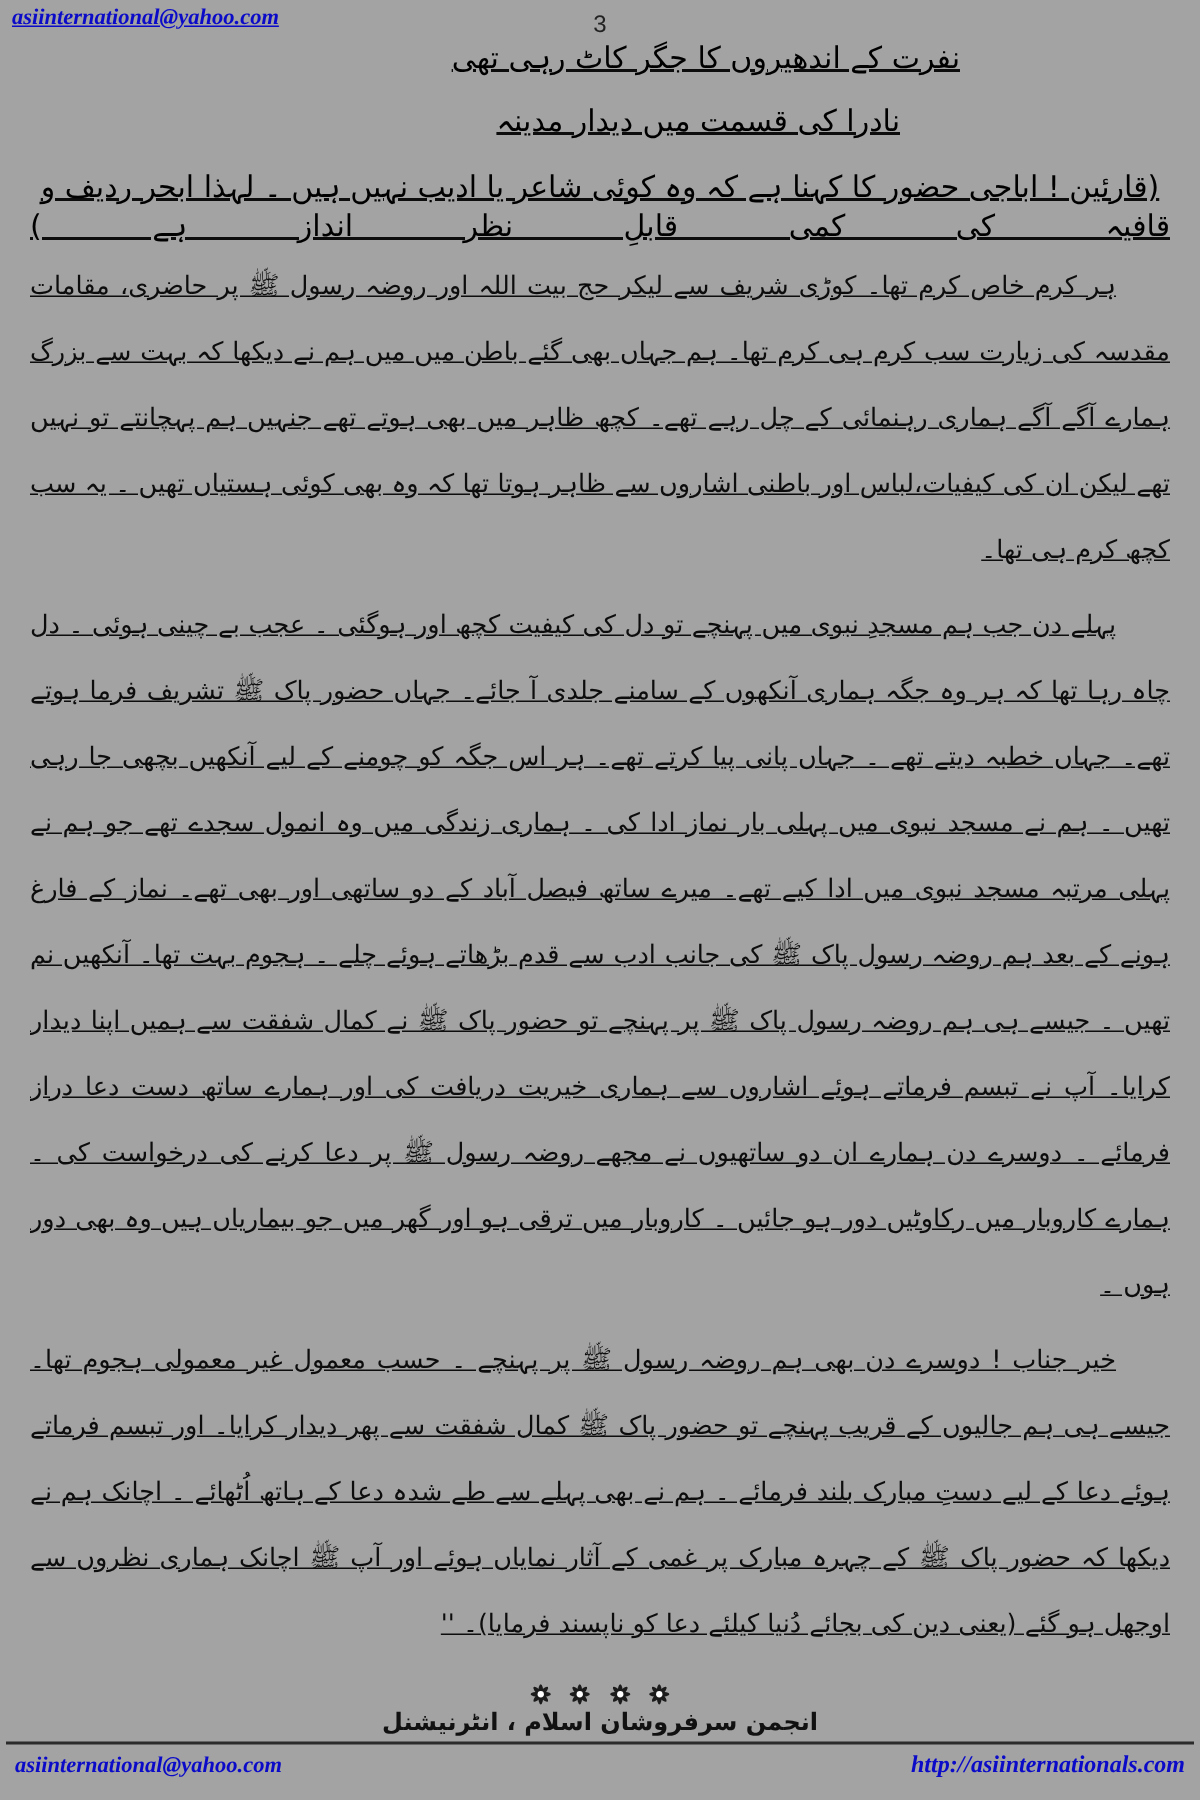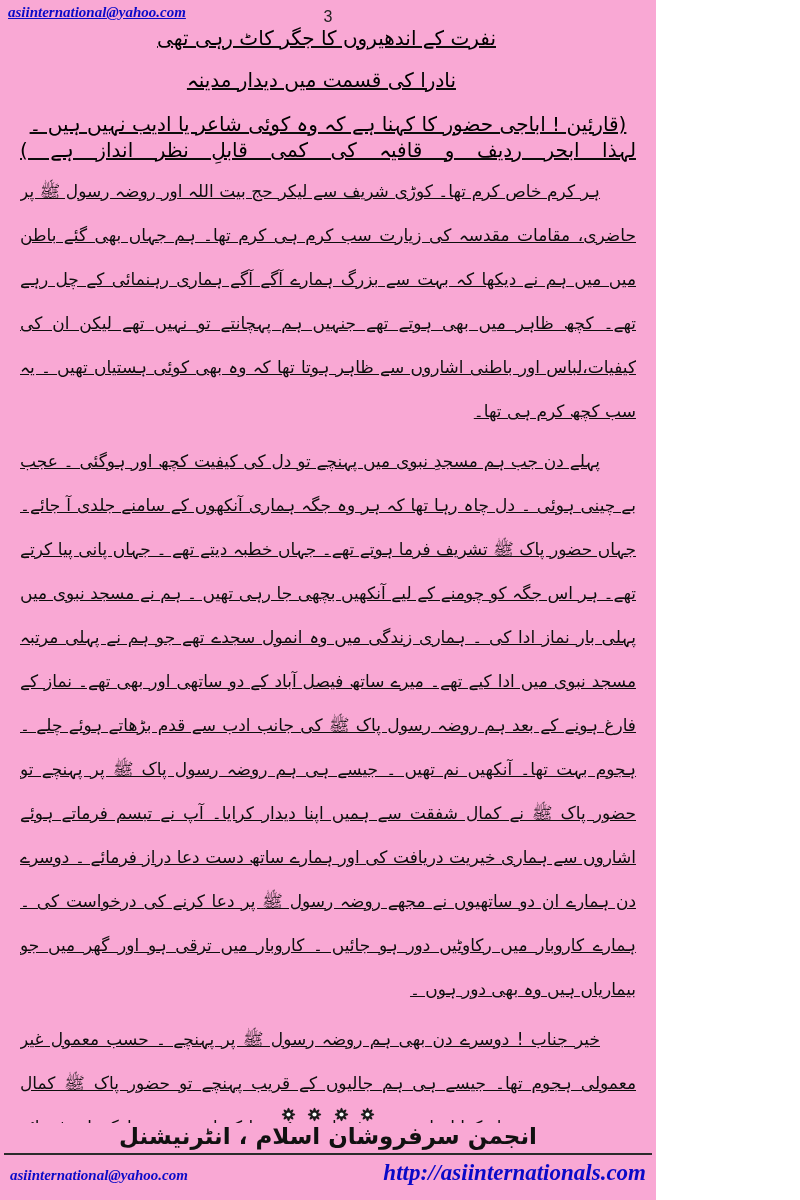--- a/index.html
+++ b/index.html
@@ -1,17 +1,17 @@
 <!DOCTYPE html>
 <html lang="ur"><head>
 <meta charset="utf-8">
 <style>
   html,body{margin:0;padding:0;background:#ffffff;}
   .page{
-    width:656px;height:1200px;position:relative;background:#f9a8d4;
+    width:800px;height:1200px;position:relative;background:#a3a3a3;
     overflow:hidden;font-family:"DejaVu Sans",sans-serif;color:#0d0d0d;
   }
   
   .header-email{
     position:absolute;top:4px;left:8px;
     font-family:"Liberation Serif",serif;font-style:italic;font-weight:bold;
     font-size:15px;color:#0a0ac8;text-decoration:underline;
   }
   .page-num{
     position:absolute;top:8px;left:0;right:0;text-align:center;
@@ -38,30 +38,30 @@
   }
   .para{
     font-size:17px;line-height:44px;text-align:justify;text-indent:36px;
     margin:6px 0 0;color:#0d0d0d;
   }
   
   .footer{position:absolute;left:0;right:0;bottom:14px;}
   .stars{text-align:center;line-height:0;height:16px;}
   .stars svg{margin:0 3px;}
   .org{
-    text-align:center;direction:rtl;font-size:23px;font-weight:bold;
+    text-align:center;direction:rtl;font-size:16px;font-weight:bold;
     color:#111;padding:0 0 4px;letter-spacing:1px;
   }
   .rule{border:none;border-top:2px solid #2b2b2b;margin:0 4px 5px;}
   .footer-links{display:flex;justify-content:space-between;align-items:baseline;padding:0 10px;}
   .link{
     font-family:"Liberation Serif",serif;font-style:italic;font-weight:bold;
     color:#0a0ac8;font-size:15px;text-decoration:none;
   }
-  .link.url{font-size:23px;}
+  .link.url{font-size:16px;}
 </style>
 </head>
 <body>
 
 <div class="page">
 
   <span class="header-email">asiinternational@yahoo.com</span>
 
   <div class="page-num">3</div>
 

